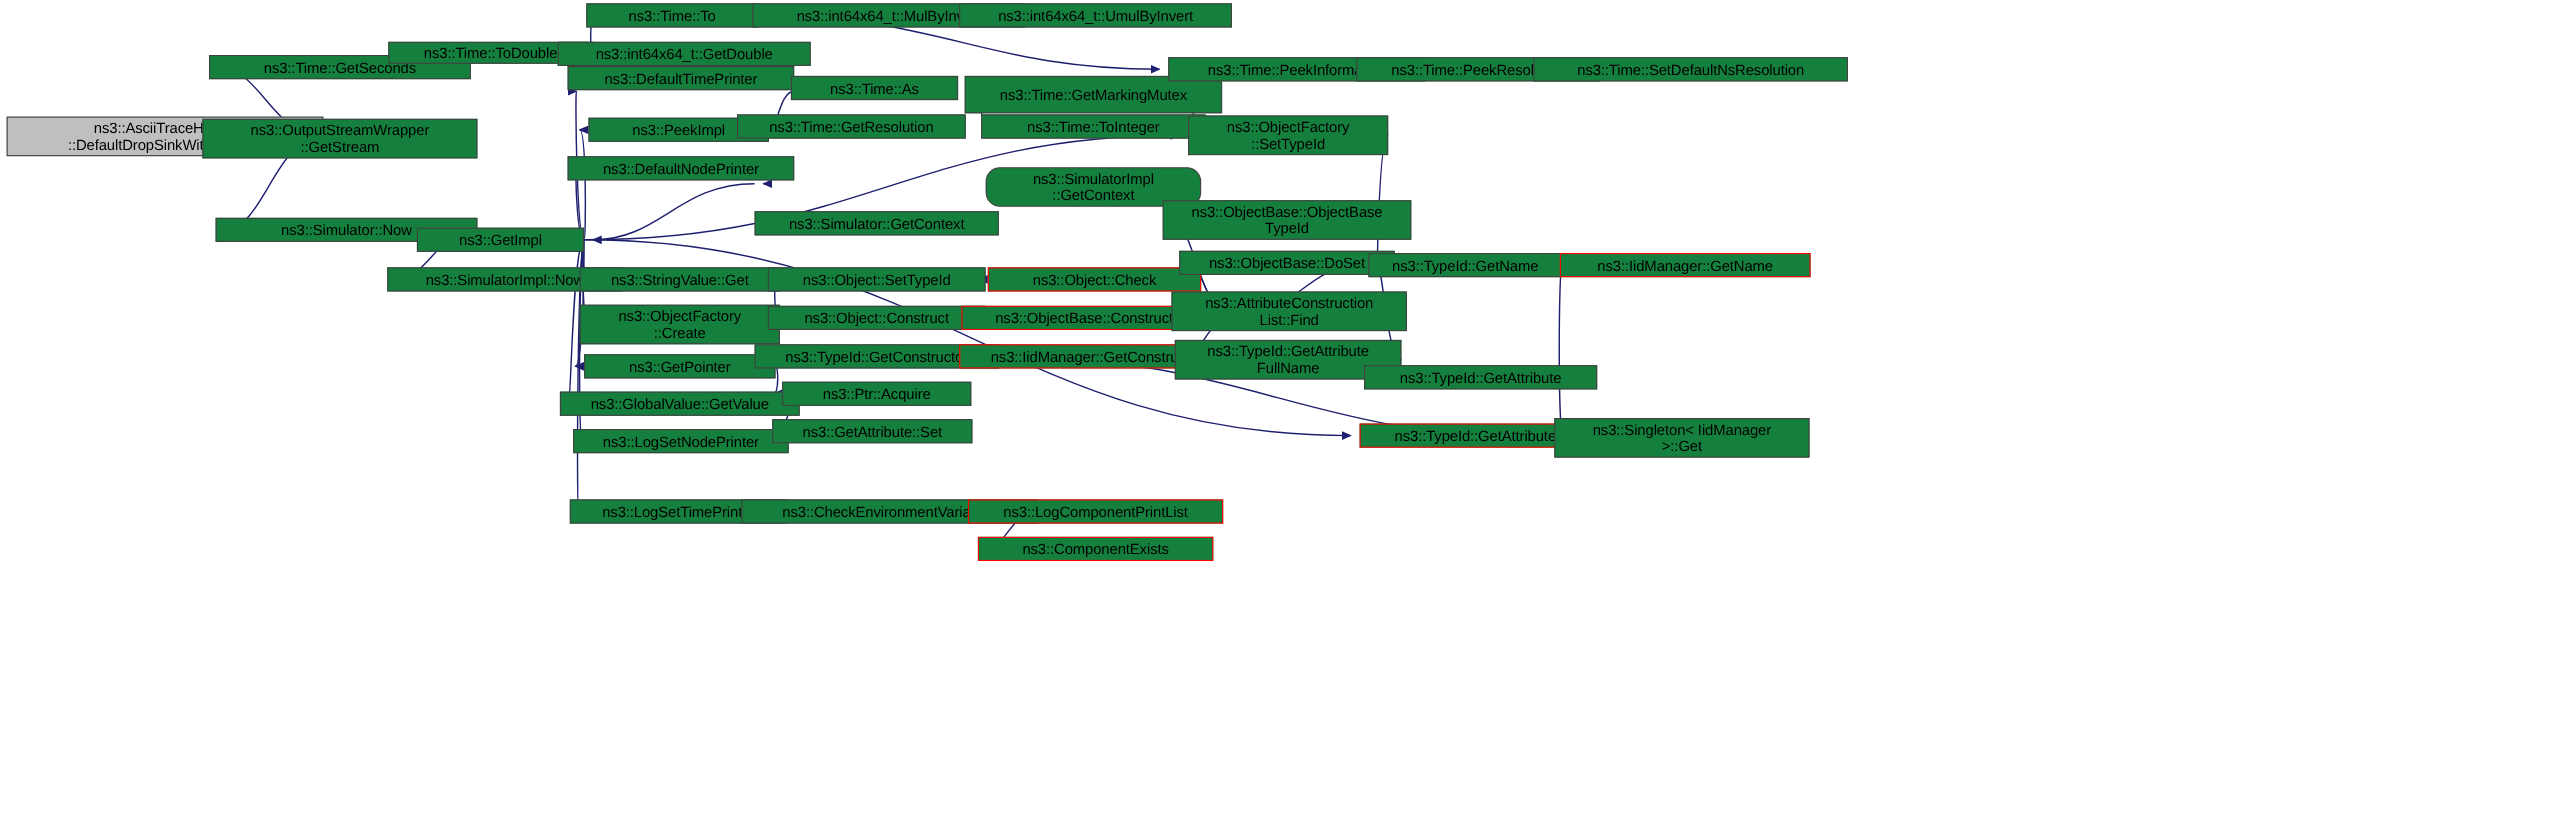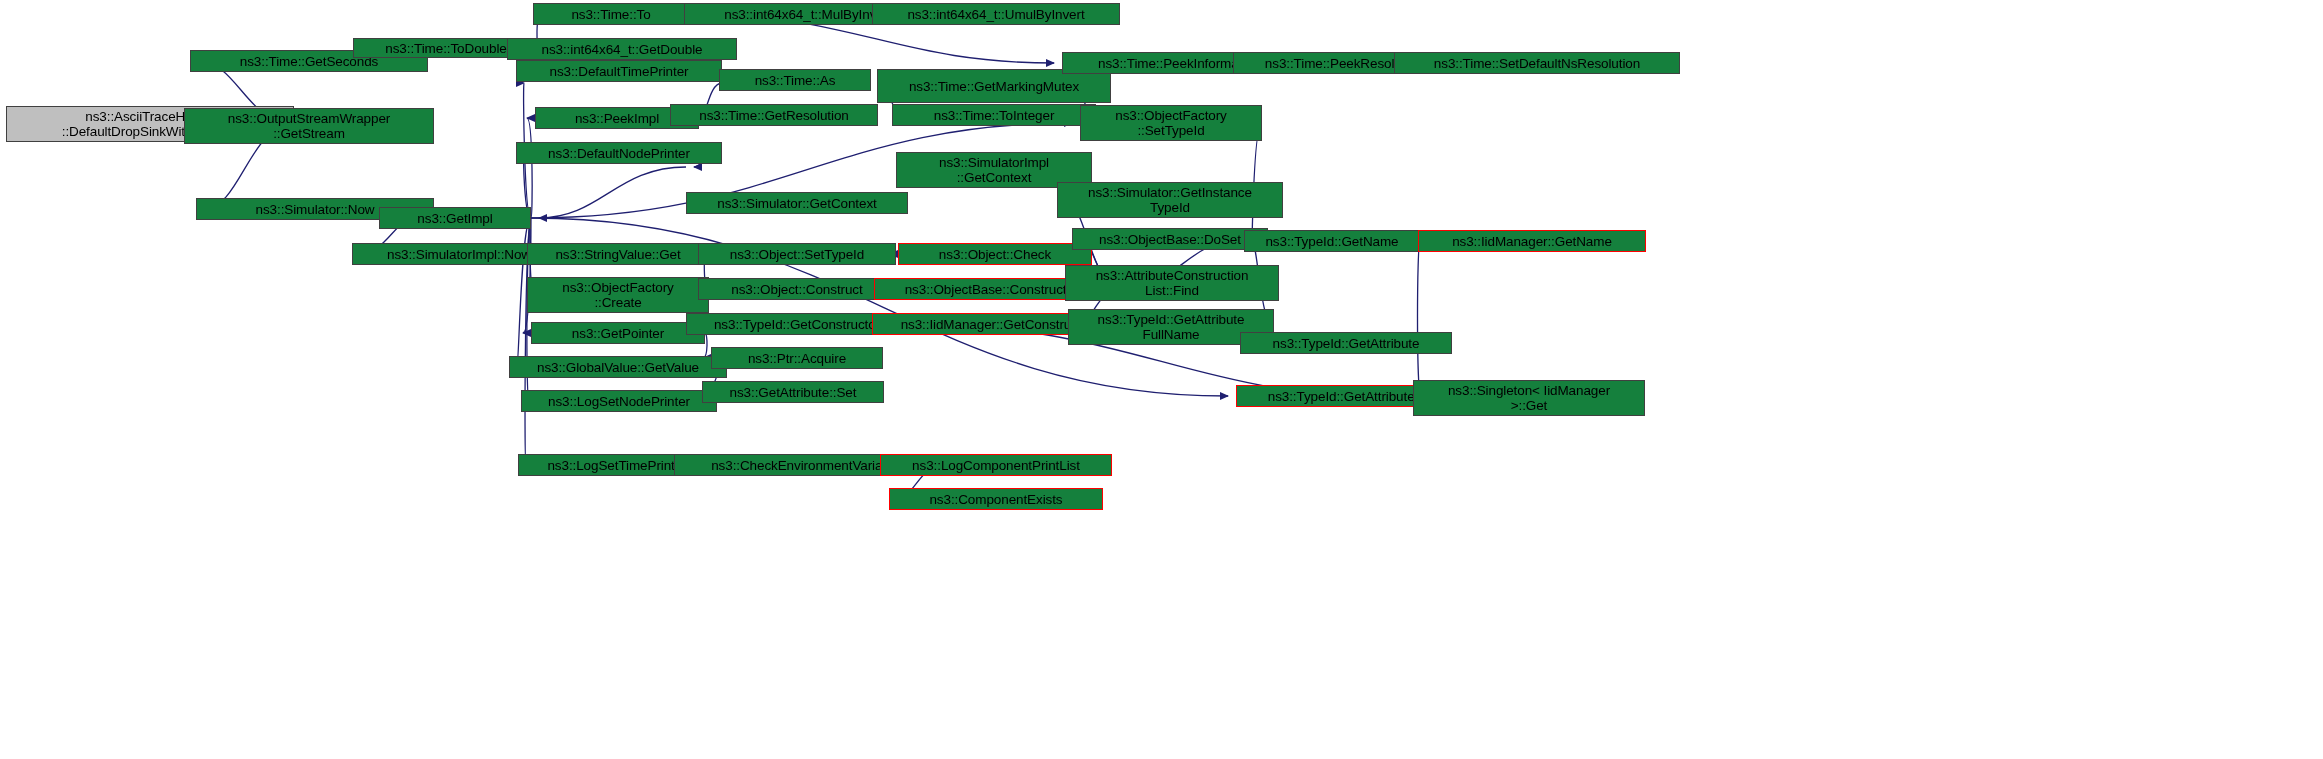--- a/index.html
+++ b/index.html
@@ -142,31 +142,31 @@
       <div class="node" style="left: 670px; top: 104px; width: 208px; height: 22px;">ns3::Time::GetResolution</div>
       <div class="node" style="left: 686px; top: 156px; width: 222px; height: 22px; margin-top: 36px;">ns3::Simulator::GetContext</div>
       <div class="node" style="left: 698px; top: 243px; width: 198px; height: 22px;">ns3::Object::SetTypeId</div>
       <div class="node" style="left: 698px; top: 278px; width: 198px; height: 22px;">ns3::Object::Construct</div>
       <div class="node" style="left: 686px; top: 313px; width: 222px; height: 22px;">ns3::TypeId::GetConstructor</div>
       <div class="node" style="left: 711px; top: 347px; width: 172px; height: 22px;">ns3::Ptr::Acquire</div>
       <div class="node" style="left: 702px; top: 381px; width: 182px; height: 22px;">ns3::GetAttribute::Set</div>
       <div class="node" style="left: 674px; top: 454px; width: 270px; height: 22px;">ns3::CheckEnvironmentVariables</div>
       <div class="node" style="left: 877px; top: 69px; width: 234px; height: 34px;">ns3::Time::GetMarkingMutex</div>
       <div class="node" style="left: 892px; top: 104px; width: 204px; height: 22px;">ns3::Time::ToInteger</div>
-      <div class="node" style="left: 896px; top: 152px; width: 196px; height: 36px;">ns3::SimulatorImpl
+      <div class="node" style="left: 896px; top: 152px; width: 196px; height: 36px; border-radius: 13px;">ns3::SimulatorImpl
 ::GetContext</div>
       <div class="node redborder" style="left: 898px; top: 243px; width: 194px; height: 22px;">ns3::Object::Check</div>
       <div class="node redborder" style="left: 874px; top: 278px; width: 246px; height: 22px;">ns3::ObjectBase::ConstructSelf</div>
       <div class="node redborder" style="left: 872px; top: 313px; width: 250px; height: 22px;">ns3::IidManager::GetConstructor</div>
       <div class="node redborder" style="left: 880px; top: 454px; width: 232px; height: 22px;">ns3::LogComponentPrintList</div>
       <div class="node redborder" style="left: 889px; top: 488px; width: 214px; height: 22px;">ns3::ComponentExists</div>
       <div class="node" style="left: 872px; top: 3px; width: 248px; height: 22px;">ns3::int64x64_t::UmulByInvert</div>
       <div class="node" style="left: 1080px; top: 105px; width: 182px; height: 36px;">ns3::ObjectFactory
 ::SetTypeId</div>
-      <div class="node" style="left: 1057px; top: 182px; width: 226px; height: 36px;">ns3::Simulator::GetInstance
+      <div class="node" style="left: 1057px; top: 182px; width: 226px; height: 36px;">ns3::ObjectBase::ObjectBase
 TypeId</div>
       <div class="node" style="left: 1072px; top: 228px; width: 196px; height: 22px;">ns3::ObjectBase::DoSet</div>
       <div class="node" style="left: 1065px; top: 265px; width: 214px; height: 36px;">ns3::AttributeConstruction
 List::Find</div>
       <div class="node" style="left: 1068px; top: 309px; width: 206px; height: 36px;">ns3::TypeId::GetAttribute
 FullName</div>
       <div class="node" style="left: 1240px; top: 332px; width: 212px; height: 22px;">ns3::TypeId::GetAttribute</div>
       <div class="node redborder" style="left: 1236px; top: 385px; width: 220px; height: 22px;">ns3::TypeId::GetAttributeN</div>
       <div class="node" style="left: 1062px; top: 52px; width: 234px; height: 22px;">ns3::Time::PeekInformation</div>
       <div class="node" style="left: 1233px; top: 52px; width: 222px; height: 22px;">ns3::Time::PeekResolution</div>

